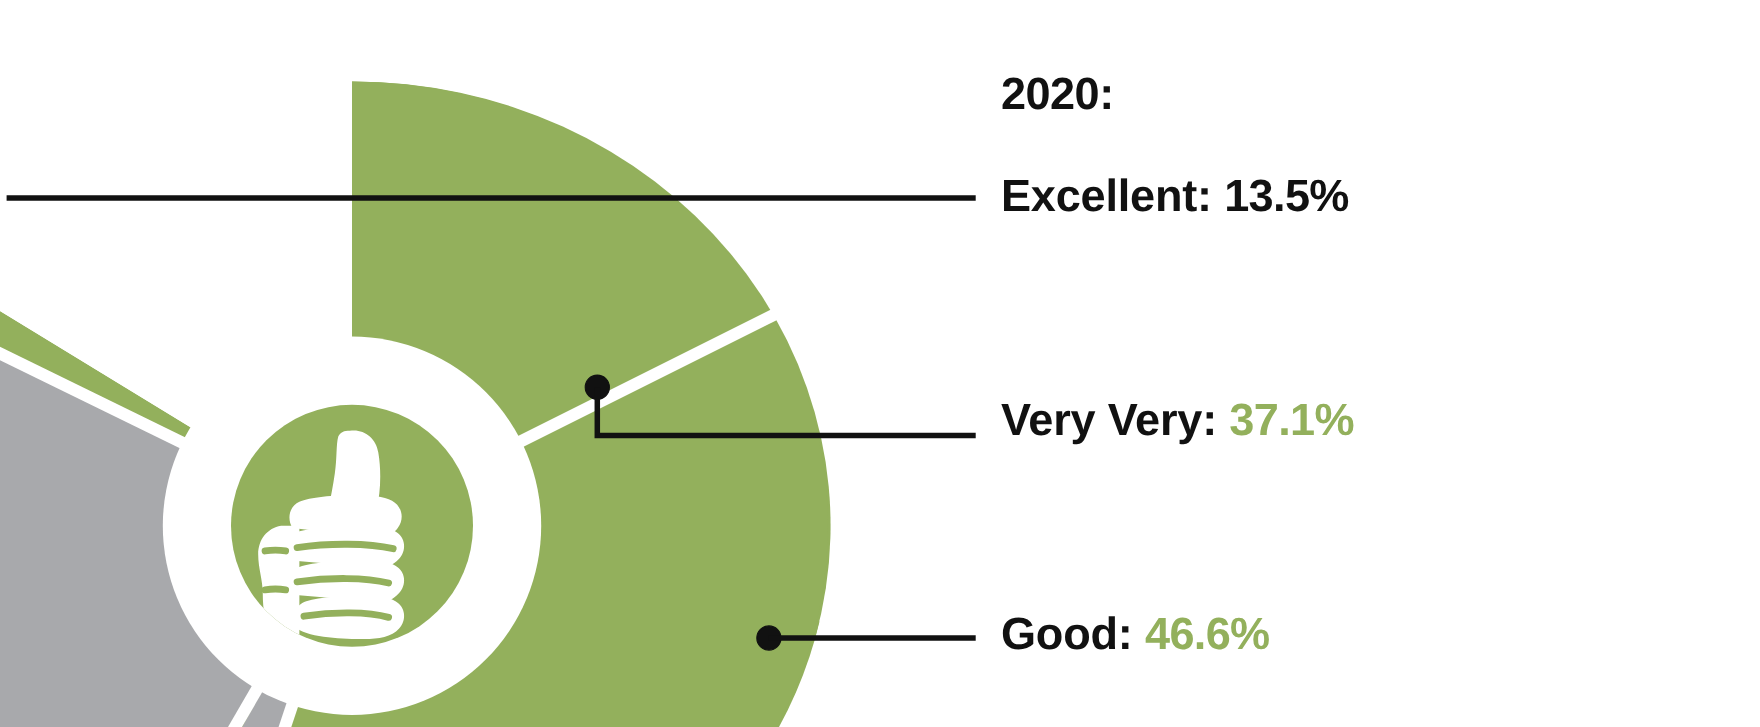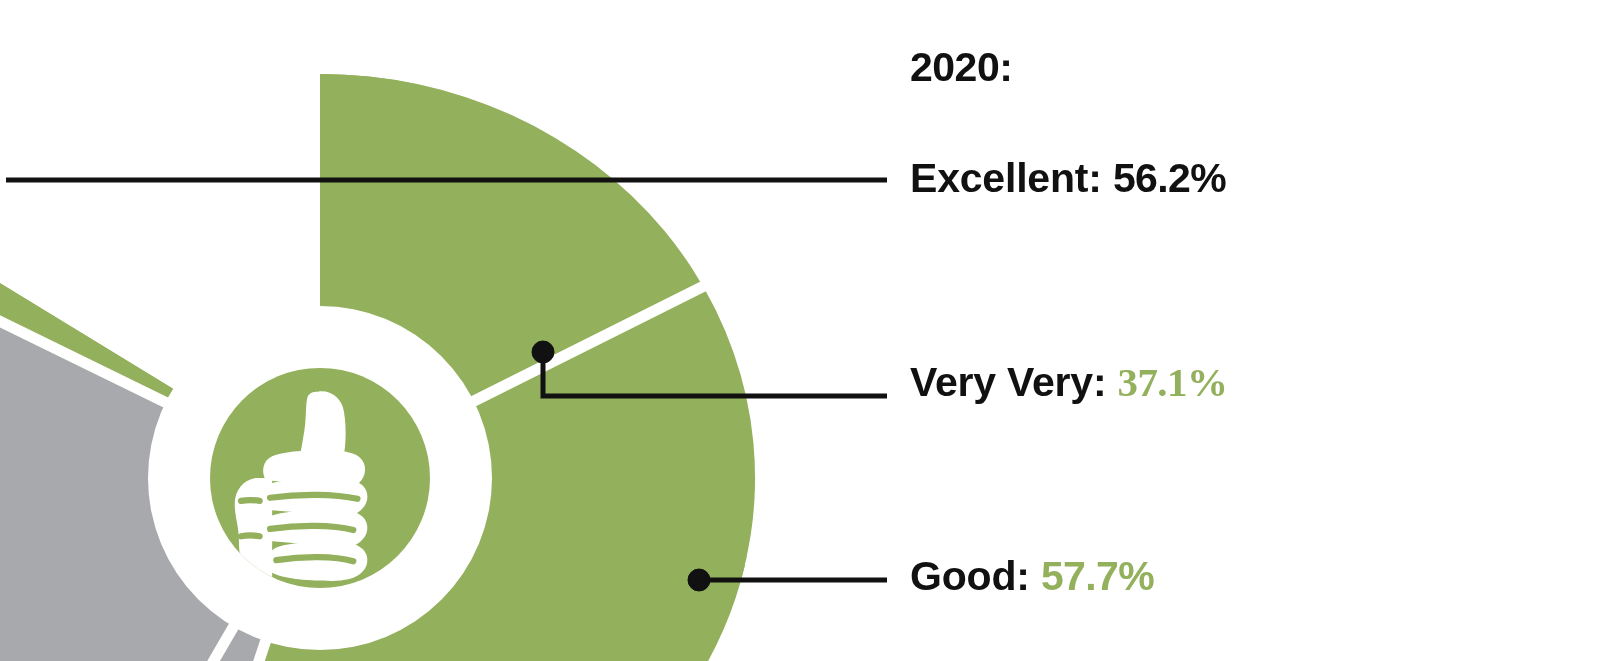--- a/index.html
+++ b/index.html
@@ -30,21 +30,21 @@
   }
   
   .callout {
     position: absolute;
     white-space: nowrap;
     color: #111111;
     letter-spacing: -0.2px;
   }
   #legend-year {
     left: 910px;
-    top: 44px;
+    top: 62px;
     font-size: 41px;
     font-weight: bold;
     color: #111111;
     letter-spacing: -0.5px;
   }
   #callout-excellent {
     left: 910px;
     top: 155px;
     font-size: 41px;
     font-weight: normal;
@@ -214,26 +214,26 @@
         <line x1="699" y1="580" x2="887" y2="580" stroke-width="5"></line>
       </g>
 
     </g>
   </svg>
 
   <div class="callout" id="legend-year">2020:</div>
 
   <div class="callout" id="callout-excellent">
     <span class="lbl">Excellent:</span>
-    <span class="val val-dark" style="color: rgb(17, 17, 17);">56.2%</span>
+    <span class="val val-dark" style="color: rgb(17, 17, 17);">13.5%</span>
   </div>
 
   <div class="callout" id="callout-verygood">
     <span class="lbl">Very Very:</span>
-    <span class="val val-green" style="color: rgb(147, 176, 92); font-family: Liberation Serif, serif;">37.1%</span>
+    <span class="val val-green" style="color: rgb(147, 176, 92);">37.1%</span>
   </div>
 
   <div class="callout" id="callout-good">
     <span class="lbl">Good:</span>
-    <span class="val val-green" style="color: rgb(147, 176, 92);">57.7%</span>
+    <span class="val val-green" style="color: rgb(147, 176, 92);">46.6%</span>
   </div>
 
 </div>
 
 </body></html>

